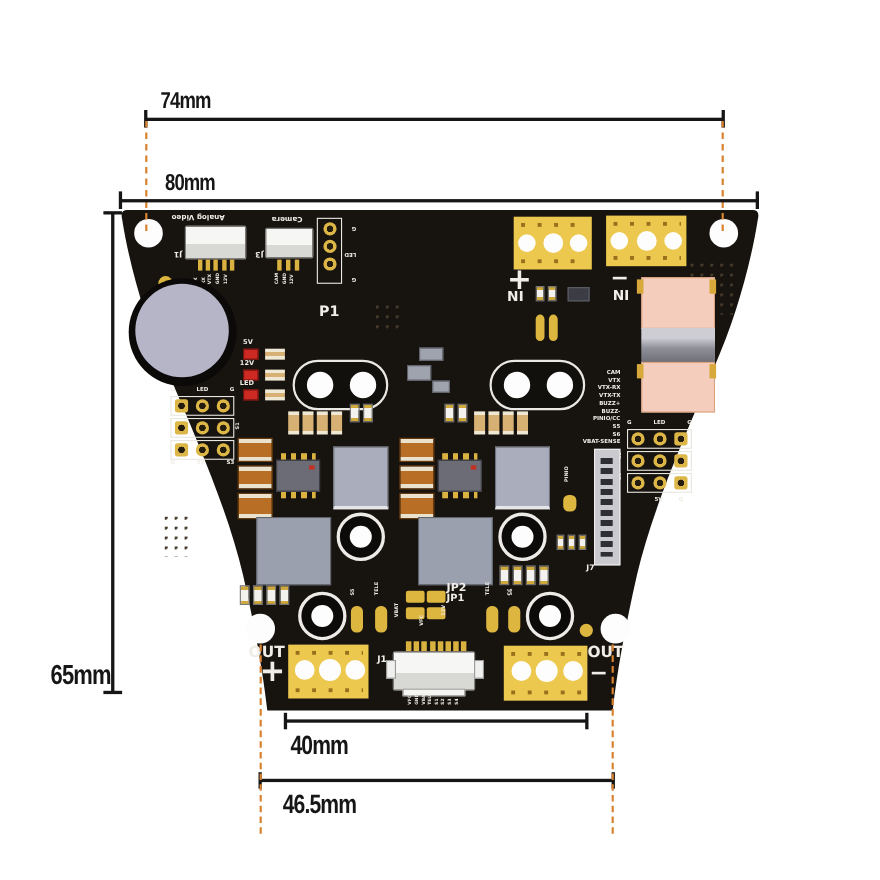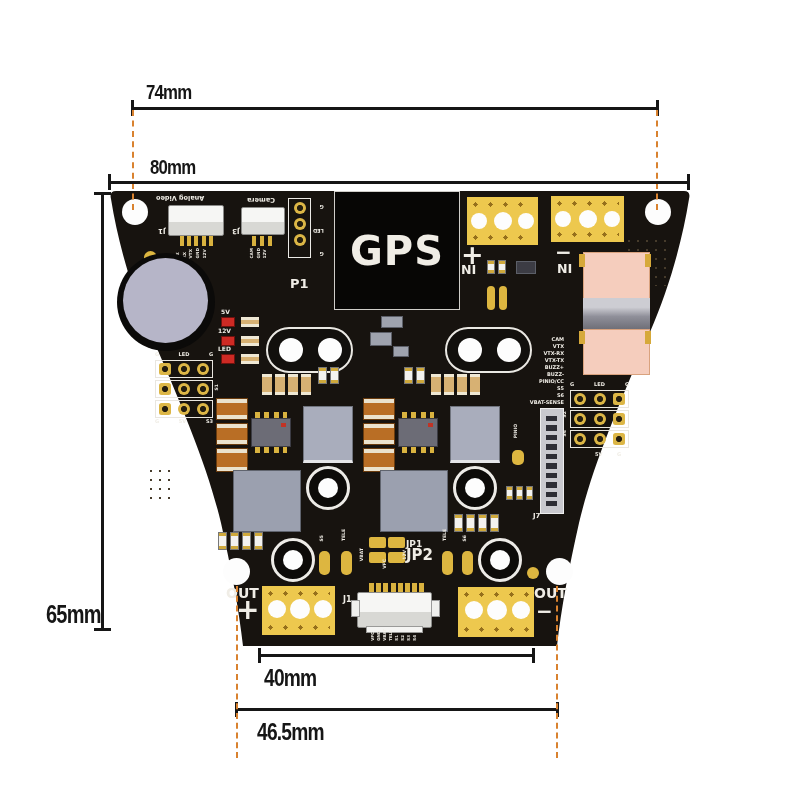--- a/index.html
+++ b/index.html
@@ -123,23 +123,20 @@
       <i class="donut"></i>
     </div>
   </div>
   <div class="a t" style="left:313px;top:204px;height:52px;display:flex;flex-direction:column;justify-content:space-between;font-size:5px">
 
   <span class="r180">G</span>
       <span class="r180">LED</span>
       <span class="r180">G</span>
     </div>
 
-  <div class="a" style="left:334px;top:191px;width:126px;height:119px;background:#070605;border:1.5px solid #cfcdc9;box-sizing:border-box;display:flex;align-items:center;justify-content:center">
-    <span class="t" style="font-size:40px;letter-spacing:1px">GPS</span>
-  </div>
   <span class="a t" style="left:290px;top:277px;font-size:13px">P1</span>
 
   <div class="padblock" style="left:467px;top:197px;width:71px;height:48px">
     <i class="h" style="left:4px;top:16px"></i>
       <i class="h" style="left:27px;top:15px;width:18px;height:18px"></i>
       <i class="h" style="left:51px;top:16px"></i>
   </div>
   <div class="padblock" style="left:551px;top:196px;width:73px;height:46px">
     <i class="h" style="left:4px;top:15px"></i>
       <i class="h" style="left:28px;top:14px;width:18px;height:18px"></i>
@@ -334,21 +331,21 @@
   <span class="a t vt" style="left:342px;top:529px;font-size:4.5px">TELE</span>
   <div class="goldv" style="left:341px;top:551px;width:11px;height:24px"></div>
   <span class="a t vt" style="left:443px;top:529px;font-size:4.5px">TELE</span>
   <div class="goldv" style="left:442px;top:551px;width:11px;height:24px"></div>
   <span class="a t vt" style="left:463px;top:535px;font-size:4.5px">S6</span>
   <div class="goldv" style="left:462px;top:551px;width:11px;height:24px"></div>
   <div class="goldv" style="left:369px;top:537px;width:17px;height:11px;border-radius:2px"></div>
   <div class="goldv" style="left:388px;top:537px;width:17px;height:11px;border-radius:2px"></div>
   <div class="goldv" style="left:369px;top:552px;width:17px;height:11px;border-radius:2px"></div>
   <div class="goldv" style="left:388px;top:552px;width:17px;height:11px;border-radius:2px"></div>
-  <span class="a t" style="left:406px;top:548px;font-size:15px">JP2</span>
+  <span class="a t" style="left:406px;top:530px;font-size:10px">JP2</span>
   <span class="a t" style="left:406px;top:540px;font-size:9px">JP1</span>
   <span class="a t vt" style="left:360px;top:548px;font-size:4.5px">VBAT</span>
   <span class="a t vt" style="left:383px;top:559px;font-size:4.5px">VFC</span>
   <span class="a t vt" style="left:403px;top:550px;font-size:4.5px">12V</span>
 
   <div class="flexr" style="left:369px;top:583px;gap:2.2px">
     <i class="pin" style="width:5px;height:9px"></i>
       <i class="pin" style="width:5px;height:9px"></i>
       <i class="pin" style="width:5px;height:9px"></i>
       <i class="pin" style="width:5px;height:9px"></i>

